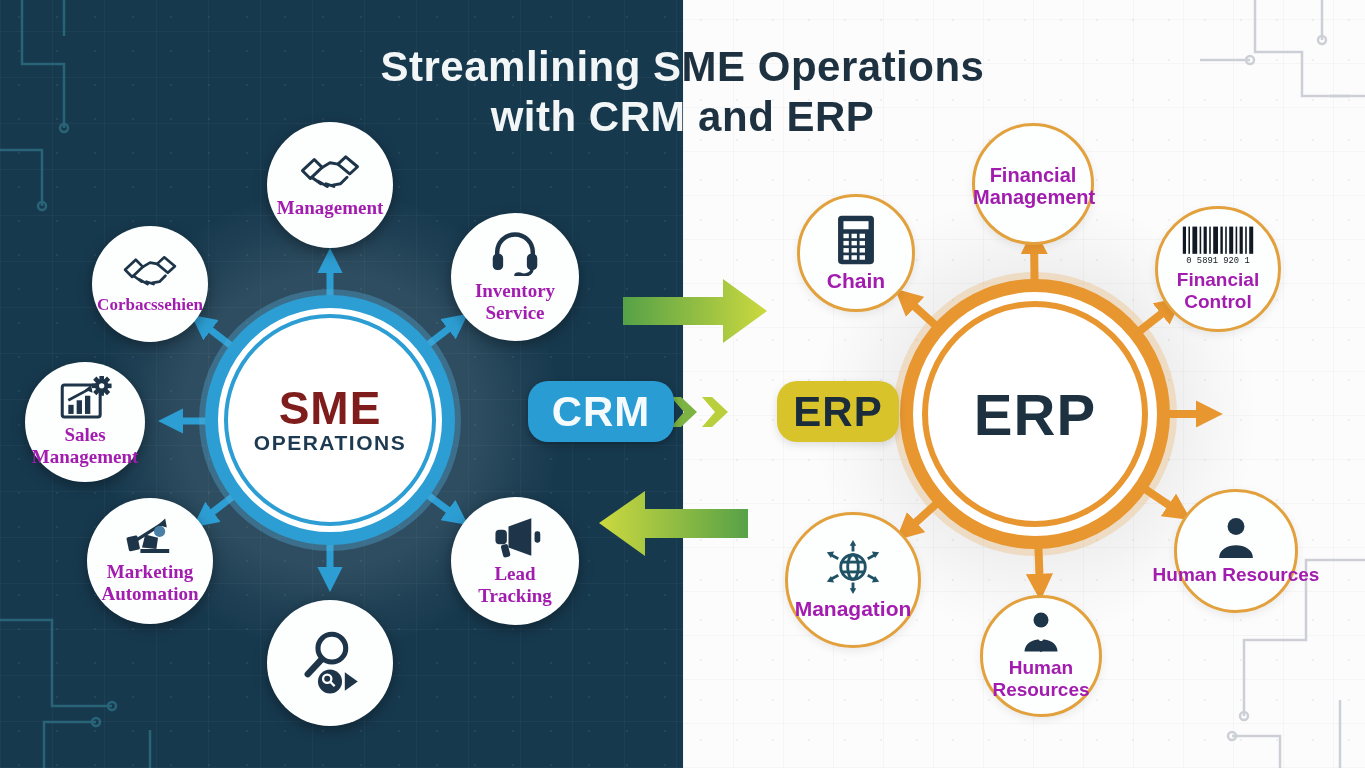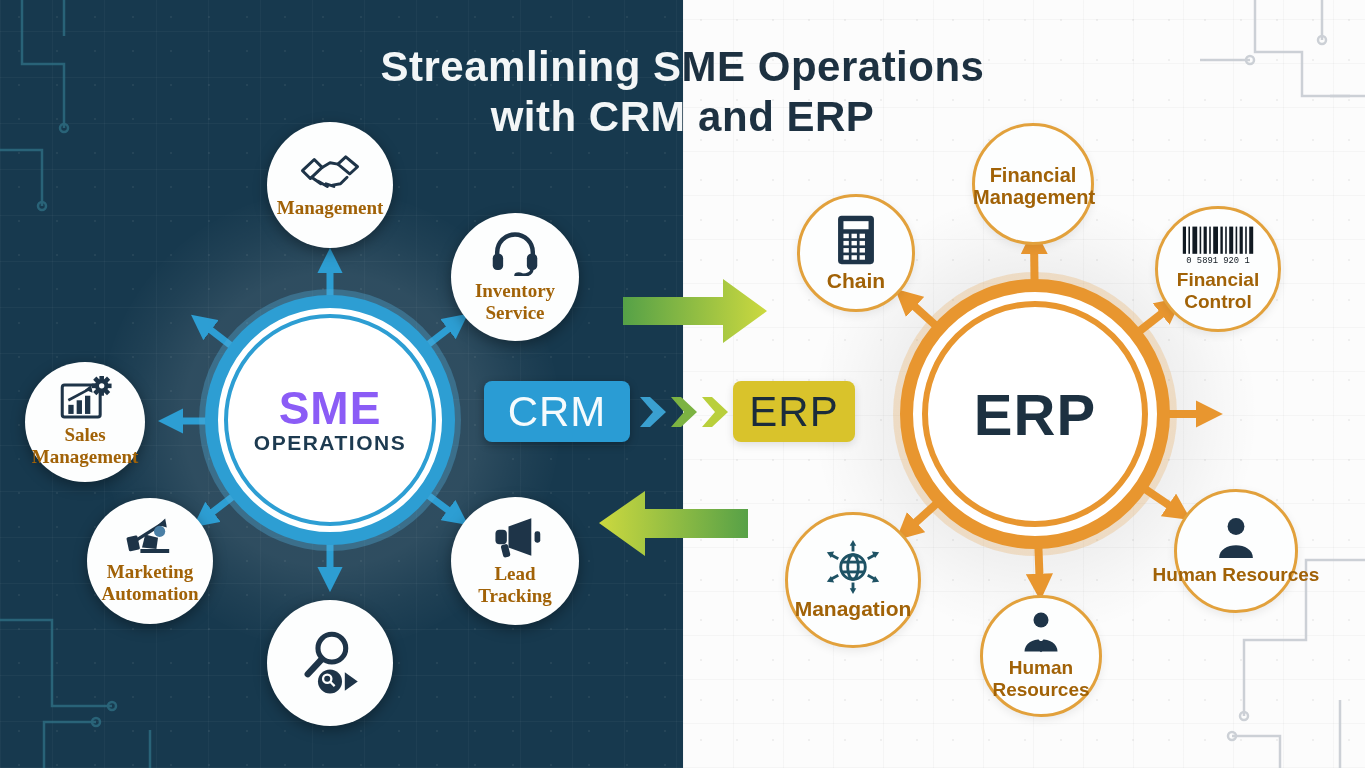--- a/index.html
+++ b/index.html
@@ -32,39 +32,39 @@
   .title .t{position:absolute;inset:0;text-align:center;font-weight:800;
     font-size:42px;line-height:50px;letter-spacing:.5px;}
   .title .t-light{color:#f3f6f7;clip-path:inset(0 50% 0 0);}
   .title .t-dark{color:#1d3141;clip-path:inset(0 0 0 50%);}
   
   .hub{position:absolute;border-radius:50%;background:#ffffff;z-index:10;}
   .hub-sme{left:205px;top:295px;width:250px;height:250px;
     border:13px solid #2d9ed3;box-shadow:0 0 0 6px rgba(82,176,222,.35);box-sizing:border-box;}
   .hub-sme .inner{position:absolute;inset:6px;border:4px solid #2d9ed3;border-radius:50%;
     display:flex;flex-direction:column;align-items:center;justify-content:center;}
-  .hub-sme .big{font-size:46px;font-weight:800;color:#8b5cf6;letter-spacing:1px;line-height:46px;}
+  .hub-sme .big{font-size:46px;font-weight:800;color:#7f1d1d;letter-spacing:1px;line-height:46px;}
   .hub-sme .small{font-size:21px;font-weight:800;color:#1d3a50;letter-spacing:1.5px;text-align:center;}
   .hub-erp{left:900px;top:279px;width:270px;height:270px;
     border:13px solid #e8962f;box-shadow:0 0 0 7px rgba(232,150,47,.22);box-sizing:border-box;}
   .hub-erp .inner{position:absolute;inset:9px;border:6px solid #e8962f;border-radius:50%;
     display:flex;align-items:center;justify-content:center;}
   .hub-erp .big{font-size:58px;font-weight:800;color:#1d3141;letter-spacing:1px;}
   
   .sat{position:absolute;border-radius:50%;background:#fdfefe;z-index:12;
     display:flex;flex-direction:column;align-items:center;justify-content:center;
     box-sizing:border-box;text-align:center;}
   .sat-left{box-shadow:0 4px 14px rgba(0,0,0,.35);font-family:Liberation Serif, serif;}
   .sat-right{border:3px solid #e2a13c;box-shadow:0 3px 10px rgba(0,0,0,.08);}
-  .sat-label{font-weight:700;color:#a16207;font-size:19px;line-height:22px;margin-top:4px;}
+  .sat-label{font-weight:700;color:#a21caf;font-size:19px;line-height:22px;margin-top:4px;}
   .sat .icon{flex:none;}
   .nowrap{white-space:nowrap;}
   
   .badge{position:absolute;display:flex;align-items:center;justify-content:center;
-    border-radius:8px;font-weight:400;z-index:20;}
+    border-radius:20px;font-weight:700;z-index:20;margin-left:44px;}
   .badge-crm{left:484px;top:381px;width:146px;height:61px;background:#2a9cd4;
     color:#f5fbfd;font-size:42px;letter-spacing:1px;box-shadow:0 3px 8px rgba(0,0,0,.3);}
   .badge-erp{left:733px;top:381px;width:122px;height:61px;background:#d9c32b;
     color:#1b2c3b;font-size:42px;letter-spacing:1px;box-shadow:0 3px 8px rgba(0,0,0,.12);}
 </style>
 </head>
 <body>
 
 <div class="stage">
 
@@ -184,20 +184,31 @@
       <g stroke="#1e3448" stroke-width="4.5" fill="none" stroke-linejoin="round" stroke-linecap="round">
         <polygon points="6,30 24,13 36,25 18,42"></polygon>
         <polygon points="90,24 72,9 60,20 78,35"></polygon>
         <path d="M36 25 L48 18 L60 20"></path>
         <path d="M20 40 L34 50 M30 46 L44 54 M42 50 L54 54 M52 52 L64 50 L74 40"></path>
       </g>
     </svg>
     <div class="sat-label">Management</div>
   </div>
 
+  <div class="sat sat-left" style="left:92px;top:226px;width:116px;height:116px">
+    <svg class="icon" width="58" height="38" viewBox="0 0 96 64">
+      <g stroke="#1e3448" stroke-width="4.5" fill="none" stroke-linejoin="round" stroke-linecap="round">
+        <polygon points="6,30 24,13 36,25 18,42"></polygon>
+        <polygon points="90,24 72,9 60,20 78,35"></polygon>
+        <path d="M36 25 L48 18 L60 20"></path>
+        <path d="M20 40 L34 50 M30 46 L44 54 M42 50 L54 54 M52 52 L64 50 L74 40"></path>
+      </g>
+    </svg>
+    <div class="sat-label" style="font-size:17px">Corbacssehien</div>
+  </div>
 
   <div class="sat sat-left" style="left:25px;top:362px;width:120px;height:120px">
     <svg class="icon" width="56" height="44" viewBox="0 0 72 58">
       <rect x="6" y="12" width="50" height="42" rx="3" fill="none" stroke="#1e3448" stroke-width="4"></rect>
       <rect x="14" y="38" width="7" height="12" fill="#1e3448"></rect>
       <rect x="25" y="32" width="7" height="18" fill="#1e3448"></rect>
       <rect x="36" y="26" width="7" height="24" fill="#1e3448"></rect>
       <path d="M14 32 L42 17" stroke="#1e3448" stroke-width="3.5" fill="none"></path>
       <polygon points="44,12 46,22 36,18" fill="#1e3448"></polygon>
       <g fill="#1e3448">

